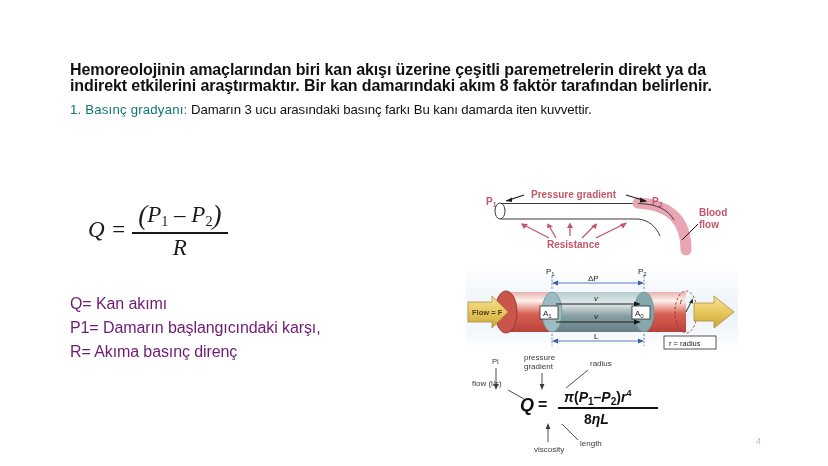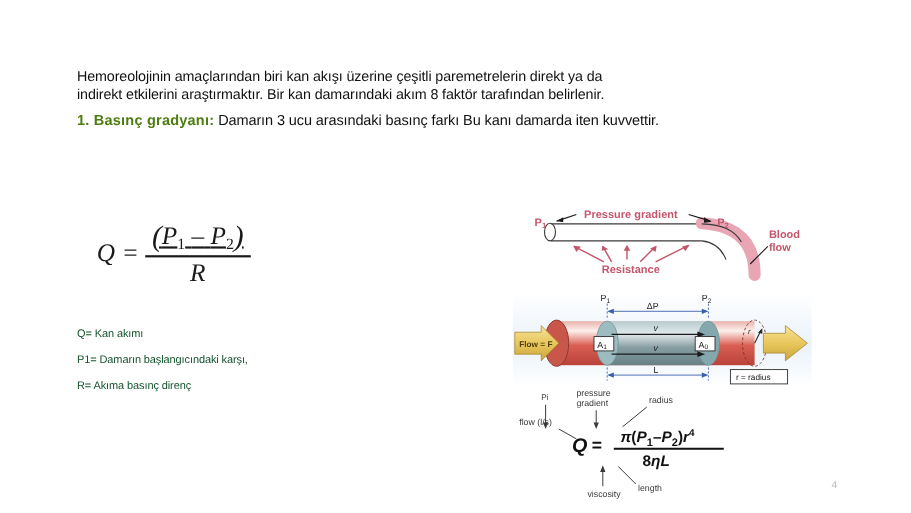--- a/index.html
+++ b/index.html
@@ -25,37 +25,38 @@
   }
 
   
   .textblock {
     position: absolute;
     left: 70px;
     top: 62px;
     width: 700px;
   }
   .para {
-    font-size: 13px;
+    font-size: 16px;
     line-height: 15.5px;
     letter-spacing: -0.1px;
     color: #111111;
     margin: 0;
+    font-weight: bold;
   }
   .para-intro { margin-bottom: 9px; }
   .item-line {
     font-size: 13.2px;
     line-height: 16px;
     letter-spacing: -0.1px;
     margin: 0 0 5px 0;
     color: #111111;
   }
   .accent {
-    color: #4d7c0f;
-    font-weight: bold;
+    color: #0f766e;
+    font-weight: normal;
     letter-spacing: 0.2px;
   }
 
   
   .formula-main {
     position: absolute;
     left: 88px;
     top: 200px;
     font-family: "Liberation Serif", serif;
     font-style: italic;
@@ -67,43 +68,42 @@
   .formula-main .lhs { margin-right: 6px; }
   .frac {
     display: inline-flex;
     flex-direction: column;
     align-items: center;
     vertical-align: middle;
   }
   .frac .num {
     padding: 0 6px 1px 6px;
     white-space: nowrap;
-    text-decoration: underline;
   }
   .frac .bar {
     width: 100%;
     height: 1.6px;
     background: #1a1a1a;
   }
   .frac .den {
     padding: 1px 6px 0 6px;
   }
   .paren { font-size: 27px; font-style: italic; vertical-align: -2px;}
   sub.s { font-size: 0.62em; vertical-align: -0.28em; font-style: normal;}
 
   
   .defs {
     position: absolute;
     left: 70px;
     top: 292px;
   }
   .def-line {
-    font-size: 10px;
+    font-size: 16px;
     line-height: 24px;
-    color: #14532d;
+    color: #701a75;
     letter-spacing: -0.1px;
   }
 
   
   .fig1 {
     position: absolute;
     left: 486px;
     top: 186px;
     width: 252px;
     height: 76px;

